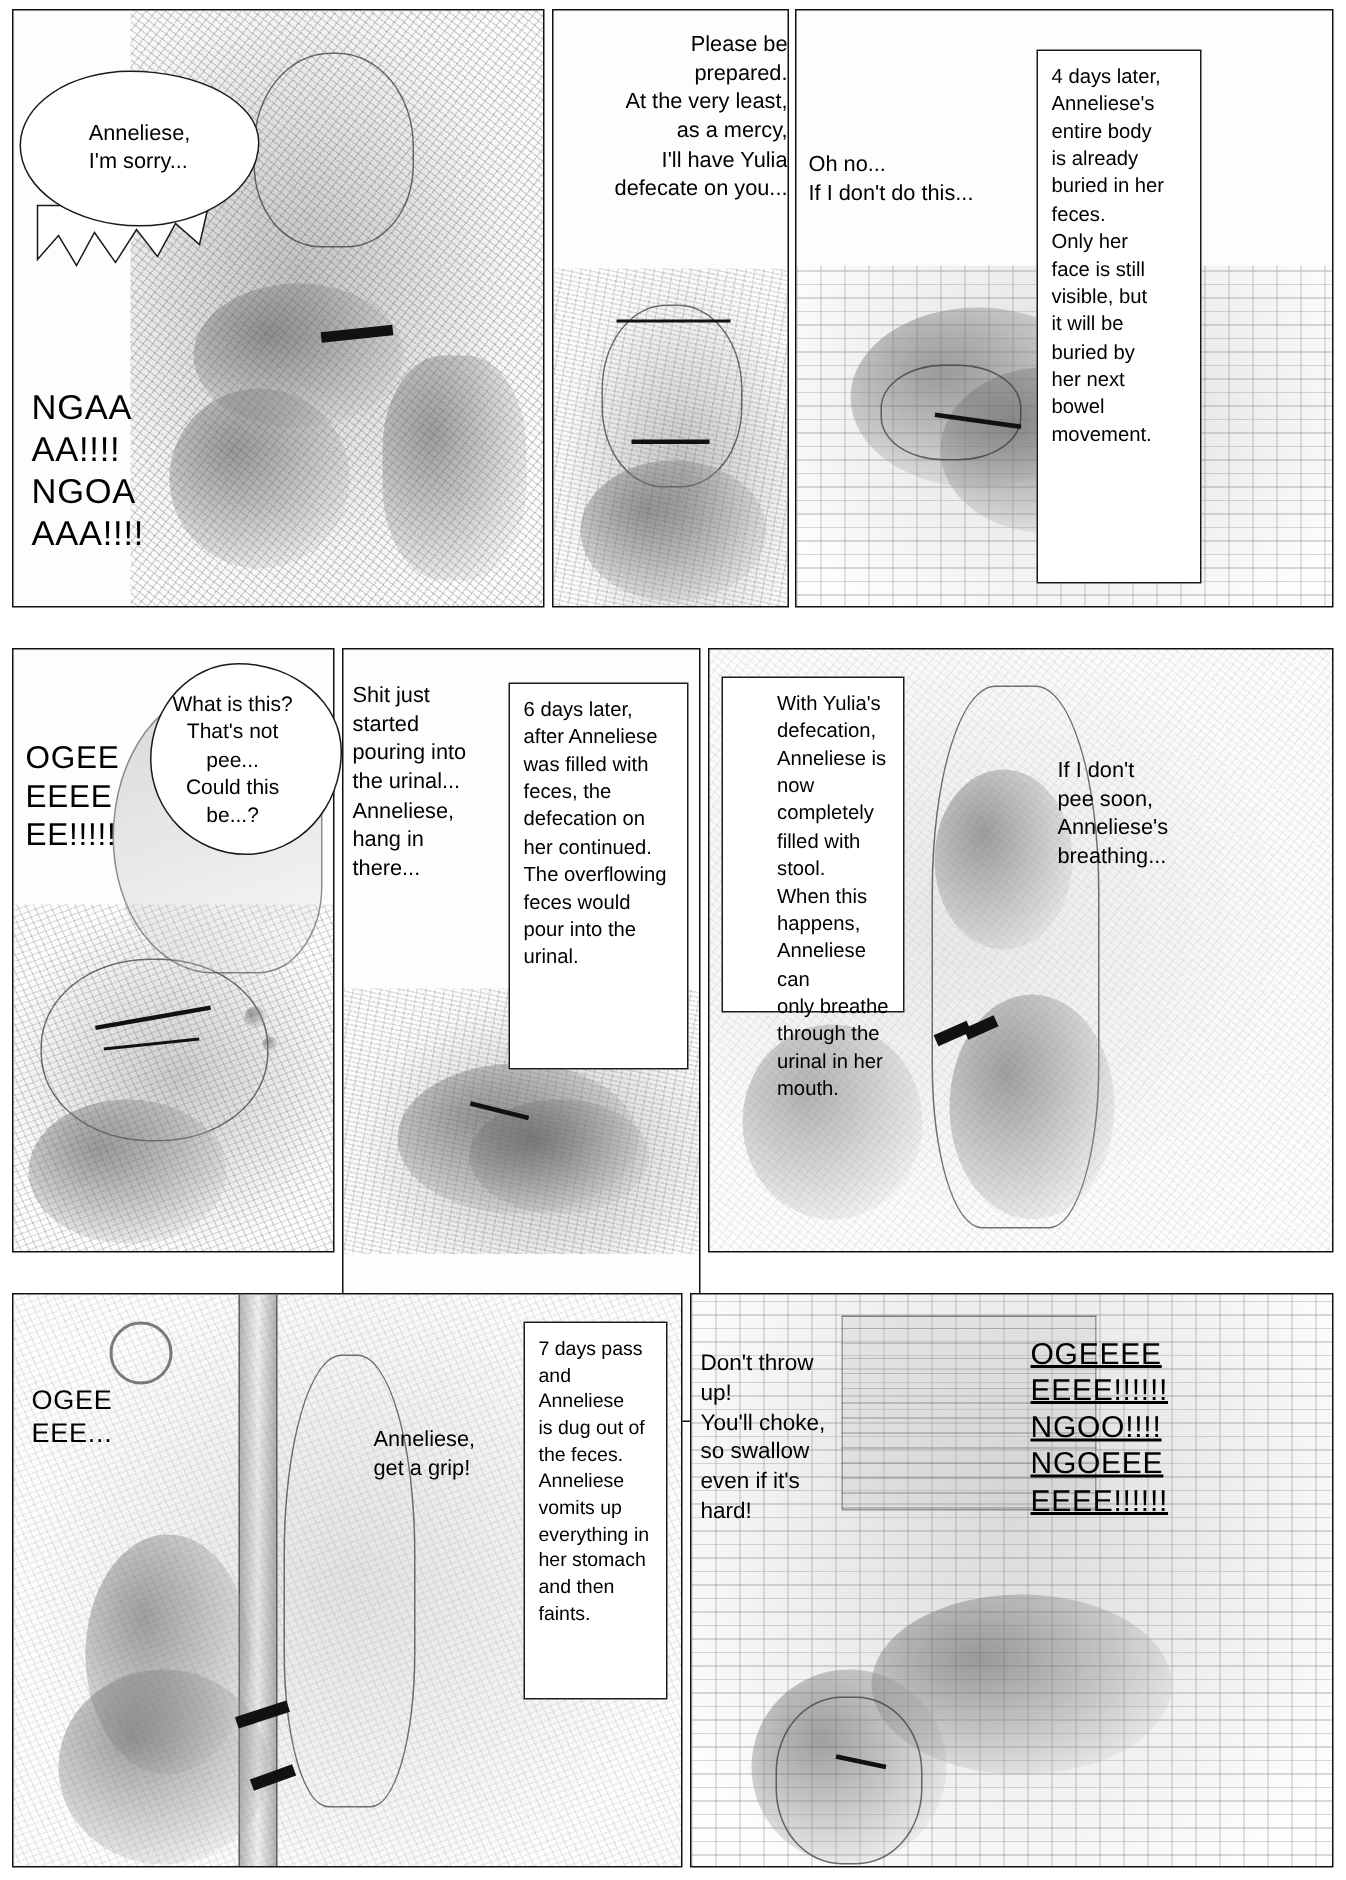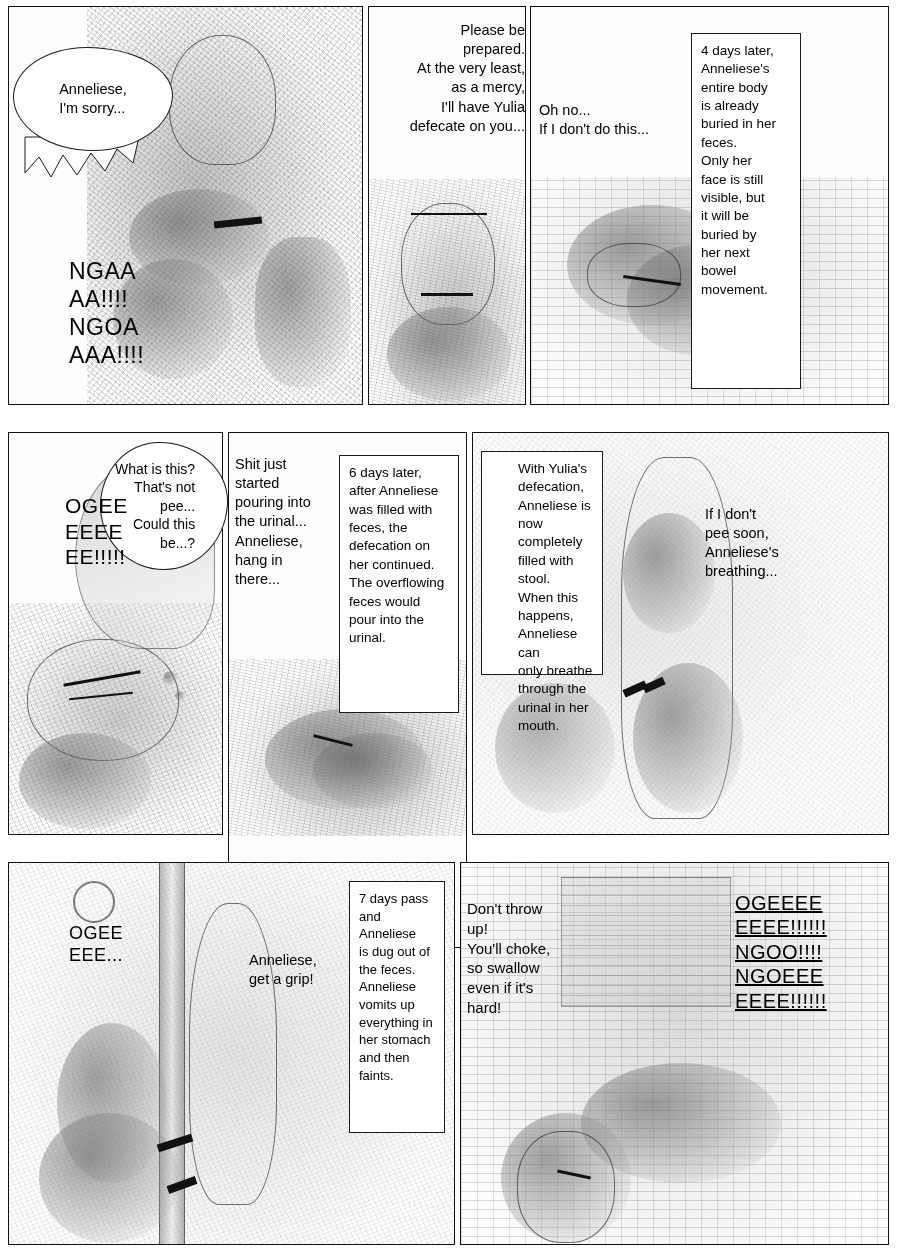--- a/index.html
+++ b/index.html
@@ -104,21 +104,20 @@
     white-space: pre-line;
     z-index: 7;
   }
   .shout {
     position: absolute;
     font-size: 23px;
     line-height: 1.22;
     white-space: pre-line;
     letter-spacing: 0.5px;
     z-index: 8;
-    margin-left: 48px;
   }
   .tail {
     position: absolute;
     z-index: 5;
   }
   .tail svg { display:block; }
 </style>
 </head>
 <body>
 
@@ -196,21 +195,21 @@
     <div class="art" style="left:66px; top:26px; width:140px; height:190px; background:linear-gradient(160deg, rgba(170,170,170,0.45), rgba(235,235,235,0.2)); border:1px solid rgba(50,50,50,0.5); border-radius:60% 40% 35% 55%;"></div>
 
     <div class="shout" style="left:8px; top:60px; width:110px; font-size:21px;">OGEE
 EEEE
 EE!!!!!</div>
 
     <div class="blob" style="left:154px; top:238px; width:14px; height:14px;"></div>
     <div class="blob" style="left:166px; top:258px; width:10px; height:10px;"></div>
   </div>
 
-  <div class="bubble" style="left:100px; top:442px; width:128px; height:128px; border-radius:46% 54% 50% 50% / 50% 46% 54% 50%; display:flex; align-items:center; text-align:right; font-size:14px;">What is this?
+  <div class="bubble" style="left:100px; top:442px; width:128px; height:128px; border-radius:46% 54% 50% 50% / 50% 46% 54% 50%; display:flex; align-items:center; text-align:center; font-size:14px;">What is this?
 That's not
 pee...
 Could this
 be...?</div>
 
   <div class="panel" style="left:228px; top:432px; width:239px; height:516px;">
     <div class="art tex-b" style="left:0; top:226px; width:239px; height:177px;"></div>
     <div class="blob" style="left:36px; top:276px; width:160px; height:100px;"></div>
     <div class="blob" style="left:84px; top:300px; width:120px; height:76px;"></div>
     <div class="stroke" style="left:84px; top:306px; width:40px; height:3px; transform:rotate(14deg);"></div>

